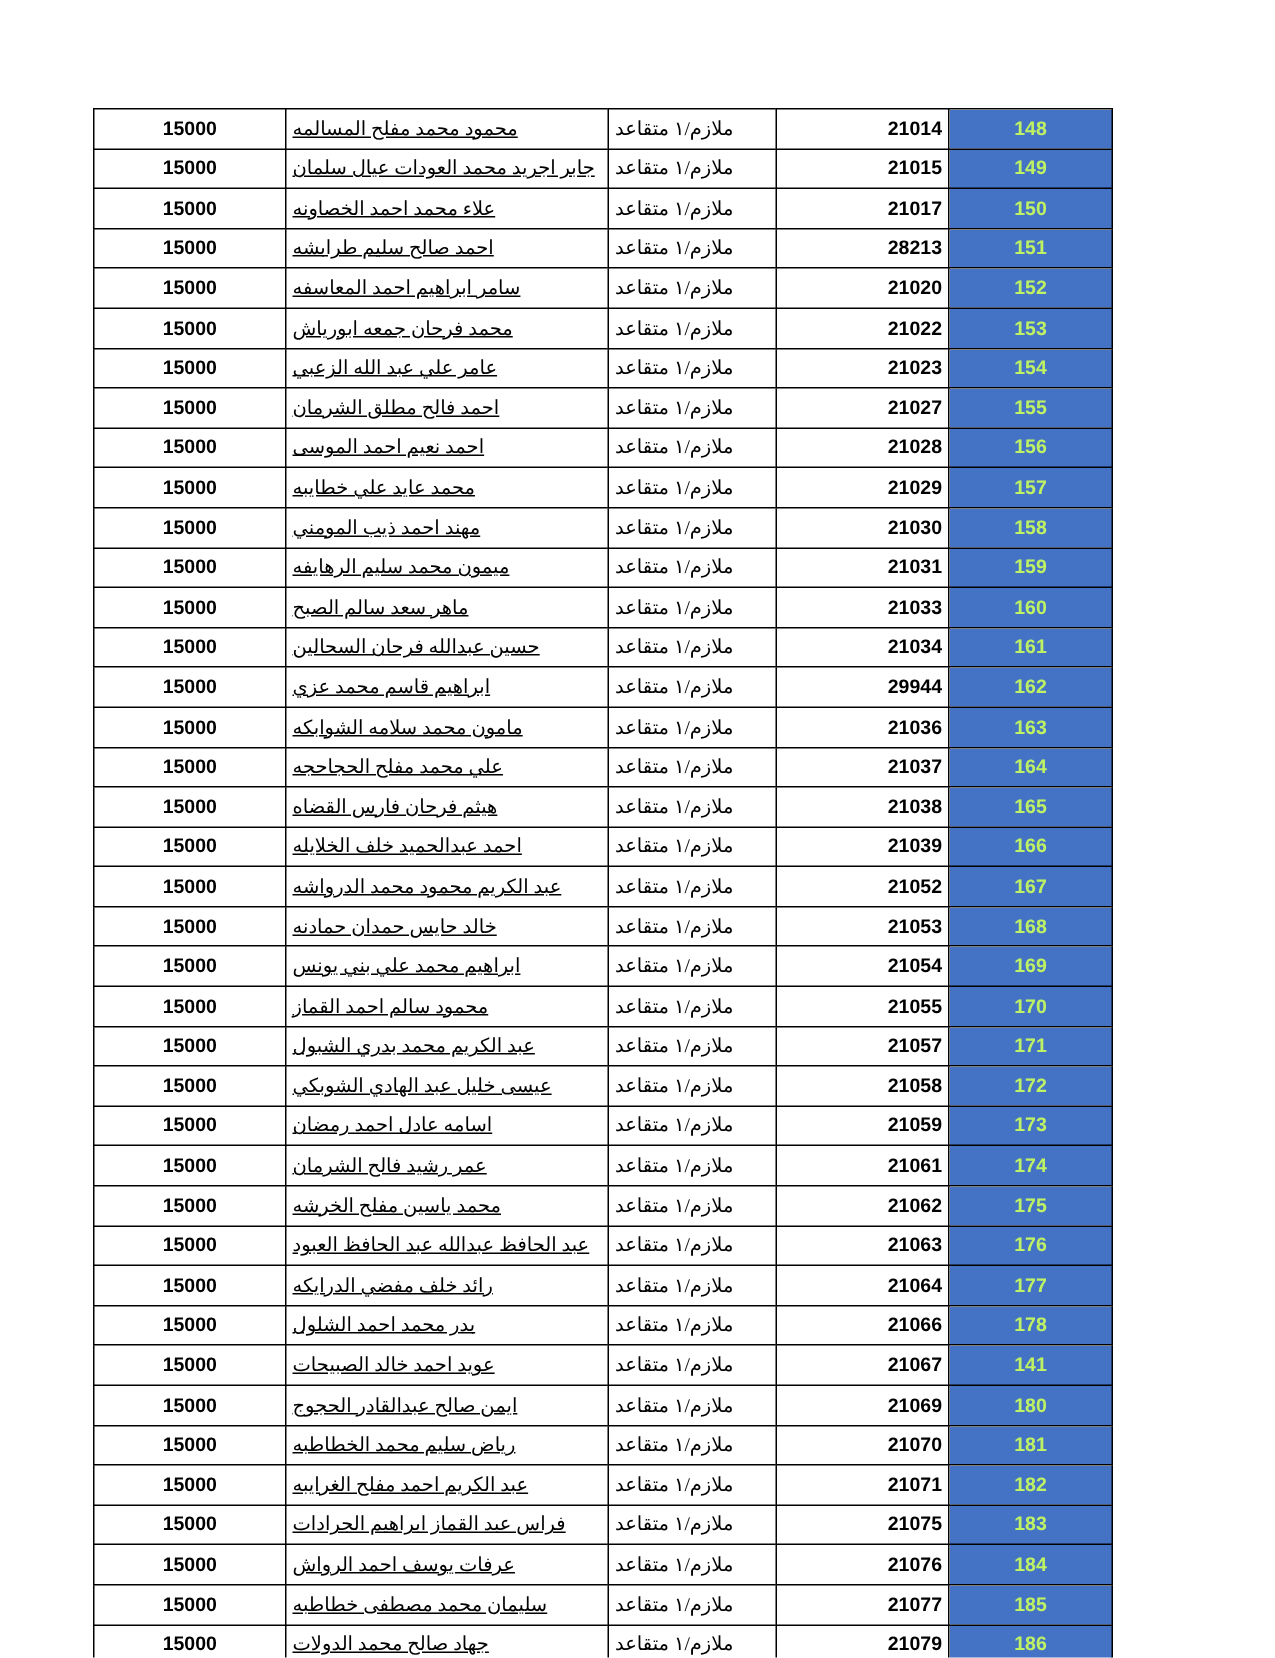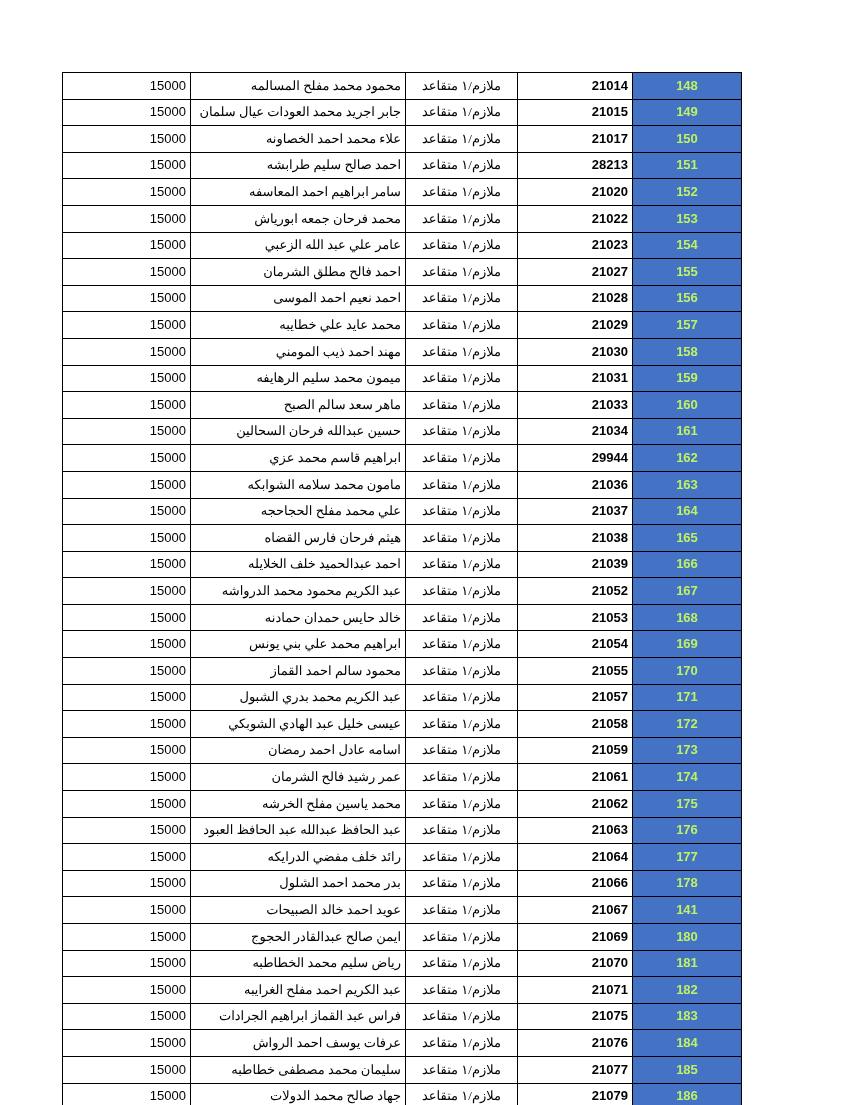--- a/index.html
+++ b/index.html
@@ -49,32 +49,33 @@
   }
   td.col-id {
     width: 106px;
     text-align: right;
     font-weight: bold;
     font-family: "Liberation Sans", sans-serif;
     font-size: 14px;
   }
   td.col-rank {
     width: 103px;
-    text-align: center;
+    text-align: left;
     font-size: 13.5px;
   }
   td.col-name {
     width: 206px;
-    text-align: right;
+    text-align: left;
     font-size: 13.5px;
+    text-decoration: underline;
   }
   td.col-amount {
     width: 119px;
-    text-align: right;
-    font-weight: normal;
+    text-align: center;
+    font-weight: bold;
     font-family: "Liberation Sans", sans-serif;
     font-size: 14px;
   }
 </style>
 </head>
 <body>
 
 <div class="page">
   <table class="roster">
     <tbody>

